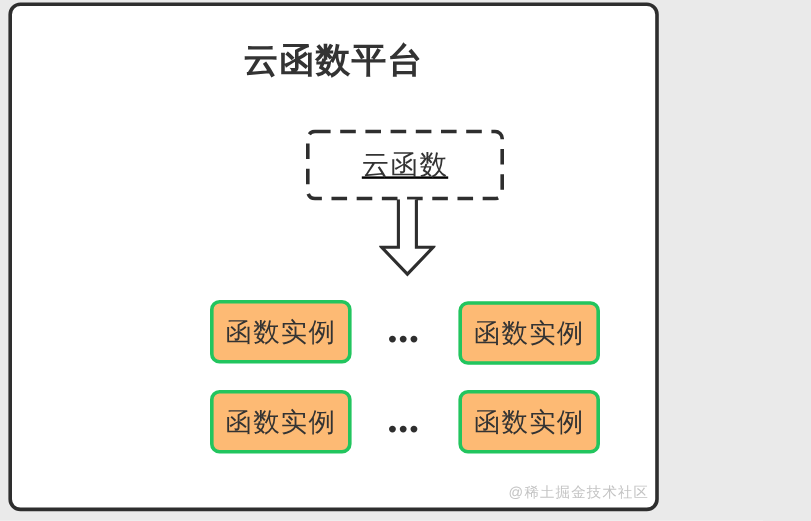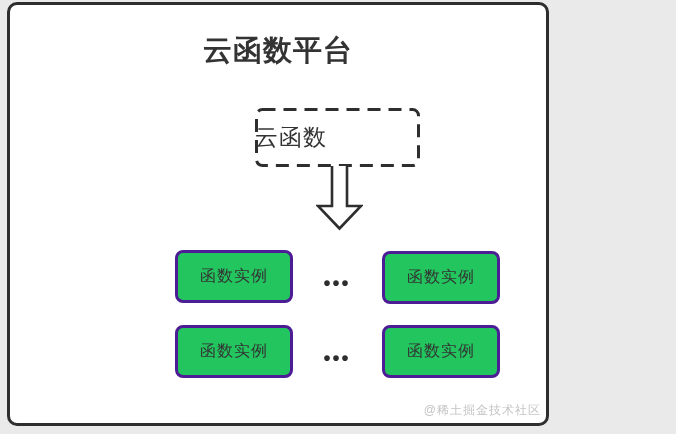--- a/index.html
+++ b/index.html
@@ -42,20 +42,22 @@
     letter-spacing: 1px;
   }
   .dashed-box {
     position: absolute;
     left: 245px;
     top: 103px;
     width: 165px;
     height: 59px;
     display: flex;
     align-items: center;
+    justify-content: center;
+    text-decoration: underline;
   }
   .dashed-box svg.dash-border {
     position: absolute;
     left: 0;
     top: 0;
   }
   .dashed-box .node-label {
     position: relative;
     font-size: 23px;
     color: #333333;
@@ -64,27 +66,27 @@
   .arrow-svg {
     position: absolute;
     left: 306px;
     top: 161px;
   }
   .instance-box {
     position: absolute;
     width: 118px;
     height: 53px;
     box-sizing: border-box;
-    border: 3px solid #4c1d95;
+    border: 3px solid #22c55e;
     border-radius: 8px;
-    background: #22c55e;
+    background: #fdba74;
     display: flex;
     align-items: center;
     justify-content: center;
-    font-size: 16px;
+    font-size: 22px;
     color: #333333;
     letter-spacing: 1px;
   }
   .box-r1-left  { left: 165px; top: 245px; }
   .box-r1-right { left: 372px; top: 246px; }
   .box-r2-left  { left: 165px; top: 320px; }
   .box-r2-right { left: 372px; top: 320px; }
   .ellipsis {
     position: absolute;
     width: 60px;

